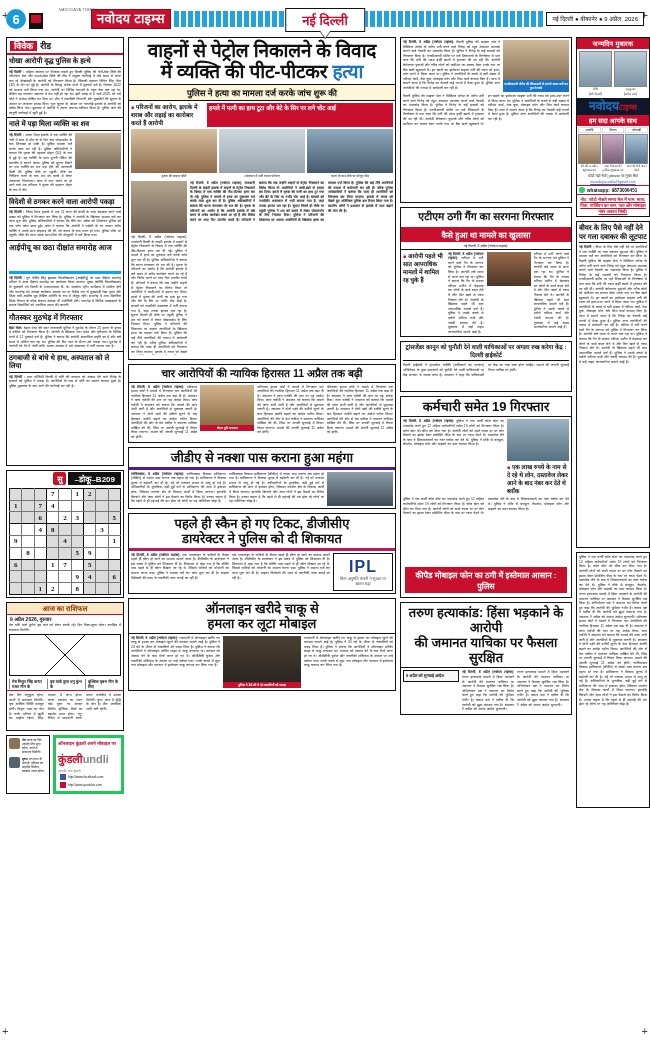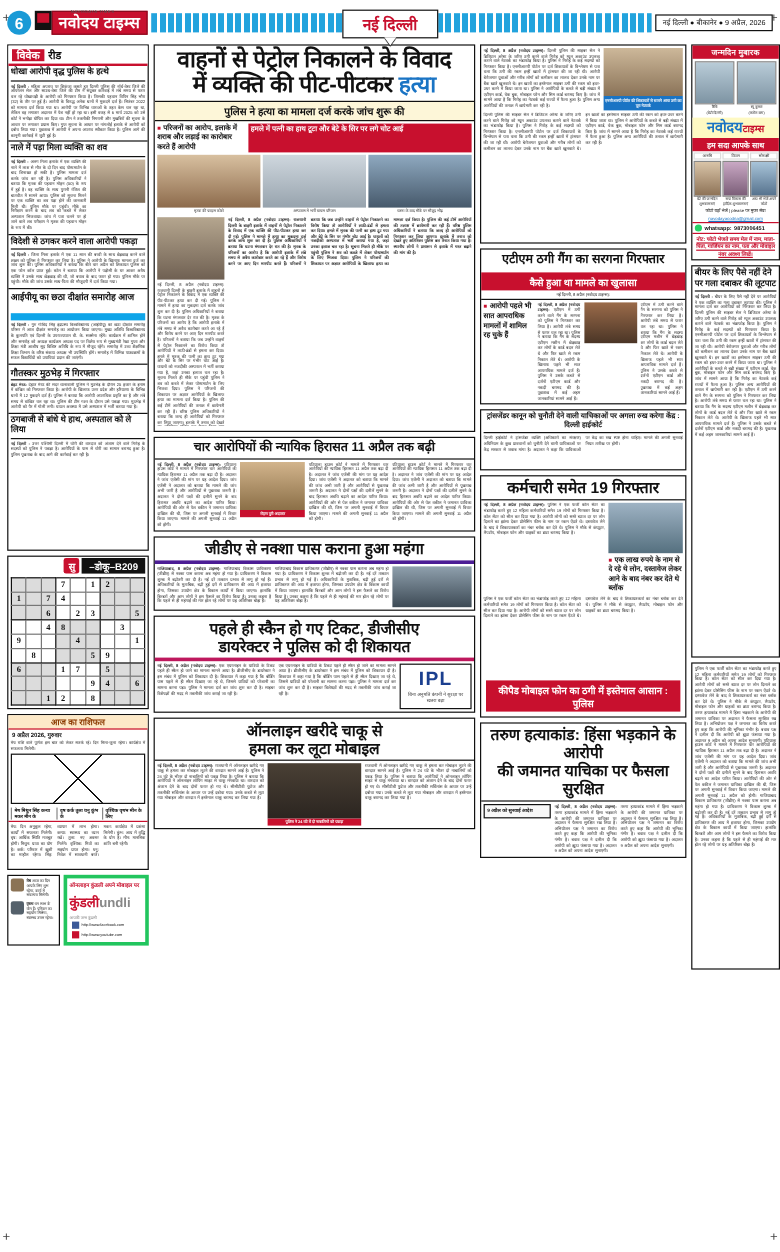--- a/index.html
+++ b/index.html
@@ -24,21 +24,21 @@
   
   .masthead { height:30px; display:flex; align-items:center; gap:3px; position:relative; }
   .pageno {
     width:20px; height:20px; border-radius:50%;
     background:#1a9ad6; color:#fff; font-weight:bold; font-size:13px;
     display:flex; align-items:center; justify-content:center; flex:0 0 auto;
   }
   .logo-wrap { position:relative; flex:0 0 auto; }
   .logo-top { font-size:3.6px; letter-spacing:.4px; color:#555; text-align:center;
               position:absolute; top:-1px; left:30px; }
-  .logo-box { display:flex; align-items:flex-start; }
+  .logo-box { display:flex; align-items:flex-end;gap:48px; }
   .logo-sq { width:14px; height:16px; background:#111; position:relative; }
   .logo-sq:after { content:""; position:absolute; left:2px; top:2px; width:10px; height:8px; background:#c8102e; }
   .logo-name {
     background:#c8102e; color:#fff; font-weight:bold; font-size:13px;
     padding:1px 5px 2px; letter-spacing:.3px; line-height:15px;
     border:1px solid #8b0a1e;
   }
   .bars { flex:1 1 auto; height:16px; background:
       repeating-linear-gradient(90deg,#22a3dd 0 5px,#fff 5px 7px); }
   .city-tab {
@@ -115,21 +115,21 @@
   
   .ad-title {
     background:#c8102e; color:#fff; font-size:6.5px; font-weight:bold;
     text-align:center; padding:1px; letter-spacing:.2px;
   }
   .bday-grid { display:flex; gap:2px; padding:2px; }
   .bday-cell { flex:1; }
   .bday-photo { width:100%; height:36px; background:linear-gradient(#b9ccd8,#7e94a3); border:1px solid #888; }
   .bday-cap { font-size:3px; text-align:center; line-height:3.6px; margin-top:1px; }
   .nt-logo {
-    background:#fef9c3; text-align:center; padding:2px 0 1px;
+    background:#0f172a; text-align:center; padding:2px 0 1px;
     font-size:12px; font-weight:bold; color:#1a74c4; line-height:13px;
   }
   .nt-logo .tm { color:#c8102e; font-size:8px; }
   .nt-tag { background:#c8102e; color:#fff; text-align:center; font-size:6.5px; font-weight:bold; padding:1px; }
   .mail-line { font-size:3.6px; text-align:center; padding:1px; }
   .wa { display:flex; align-items:center; gap:2px; font-size:4.6px; font-weight:bold; padding:1px 2px; border-top:1px solid #c8102e; border-bottom:1px solid #c8102e;}
   .wa-dot { width:6px; height:6px; border-radius:50%; background:#25d366; flex:0 0 auto; }
   .note-red { color:#c8102e; font-size:4.4px; font-weight:bold; text-align:center; line-height:5.6px; padding:2px 1px; text-decoration:underline; }
 
   
@@ -238,21 +238,21 @@
 
         <div style="padding:2px;border-top:1px solid #111;">
           <div style="font-size:7px;font-weight:bold;line-height:8.5px;border-bottom:1px solid #111;padding-bottom:1px;margin-bottom:2px;">विदेशी से ठगकर करने वाला आरोपी पकड़ा</div>
           <div class="body-text">
             <span class="lead">नई दिल्ली :</span>
             <span>जिला मिला इलाके में एक 11 साल की बच्ची के साथ छेड़छाड़ करने वाले शख्स को पुलिस ने गिरफ्तार कर लिया है। पुलिस ने आरोपी के खिलाफ मामला दर्ज कर जांच शुरू की। पुलिस अधिकारियों ने बताया कि बीते चार अप्रैल को शिकायत पुलिस को एक फोन कॉल प्राप्त हुई। कॉल ने बताया कि आरोपी ने पड़ोसी के घर आकर अवैध व्यक्ति ने उसके साथ छेड़छाड़ की थी, जो बचाव के बाद फरार हो गया। पुलिस मौके पर पहुंची। मौके की जांच उसके साथ-पिता की मौजूदगी में दर्ज किया गया।</span>
           </div>
         </div>
 
         <div style="padding:2px;border-top:1px solid #111;">
-          <div style="font-size:7.5px;font-weight:bold;line-height:9px;border-bottom:6px solid #0ea5e9;padding-bottom:9px;margin-bottom:2px;">आईपीयू का छठा दीक्षांत समारोह आज</div>
+          <div style="font-size:7.5px;font-weight:bold;line-height:9px;border-bottom:3px solid #0ea5e9;padding-bottom:19px;margin-bottom:2px;">आईपीयू का छठा दीक्षांत समारोह आज</div>
           <div class="body-text">
             <span class="lead">नई दिल्ली :</span>
             <span>गुरु गोविंद सिंह इंद्रप्रस्थ विश्वविद्यालय (आईपीयू) का छठा दीक्षांत समारोह परिसर में आज दीक्षांत समारोह का आयोजन किया जाएगा। मुख्य अतिथि विश्वविद्यालय के कुलपति एवं दिल्ली के उपराज्यपाल वी. के. सक्सेना रहेंगे। कार्यक्रम में शामिल होने और समारोह को अध्यक्ष कार्यक्रम अध्यक्ष पद पर विशेष रूप से मुख्यमंत्री रेखा गुप्ता और शिक्षा मंत्री आशीष सूद विशिष्ट अतिथि के रूप में मौजूद रहेंगे। समारोह में उच्च शैक्षणिक शिक्षा विभाग के वरिष्ठ संकाय अध्यक्ष भी उपस्थिति होंगे। समारोह में विभिन्न पाठ्यक्रमों के सफल विद्यार्थियों को उपाधियां प्रदान की जाएंगी।</span>
           </div>
         </div>
 
         <div style="padding:2px;border-top:1px solid #111;">
           <div style="font-size:7.5px;font-weight:bold;line-height:9px;border-bottom:1px solid #111;padding-bottom:1px;margin-bottom:2px;">गौतस्कर मुठभेड़ में गिरफ्तार</div>
           <div class="body-text">
             <span class="lead">बेहट मेरठ:</span>

